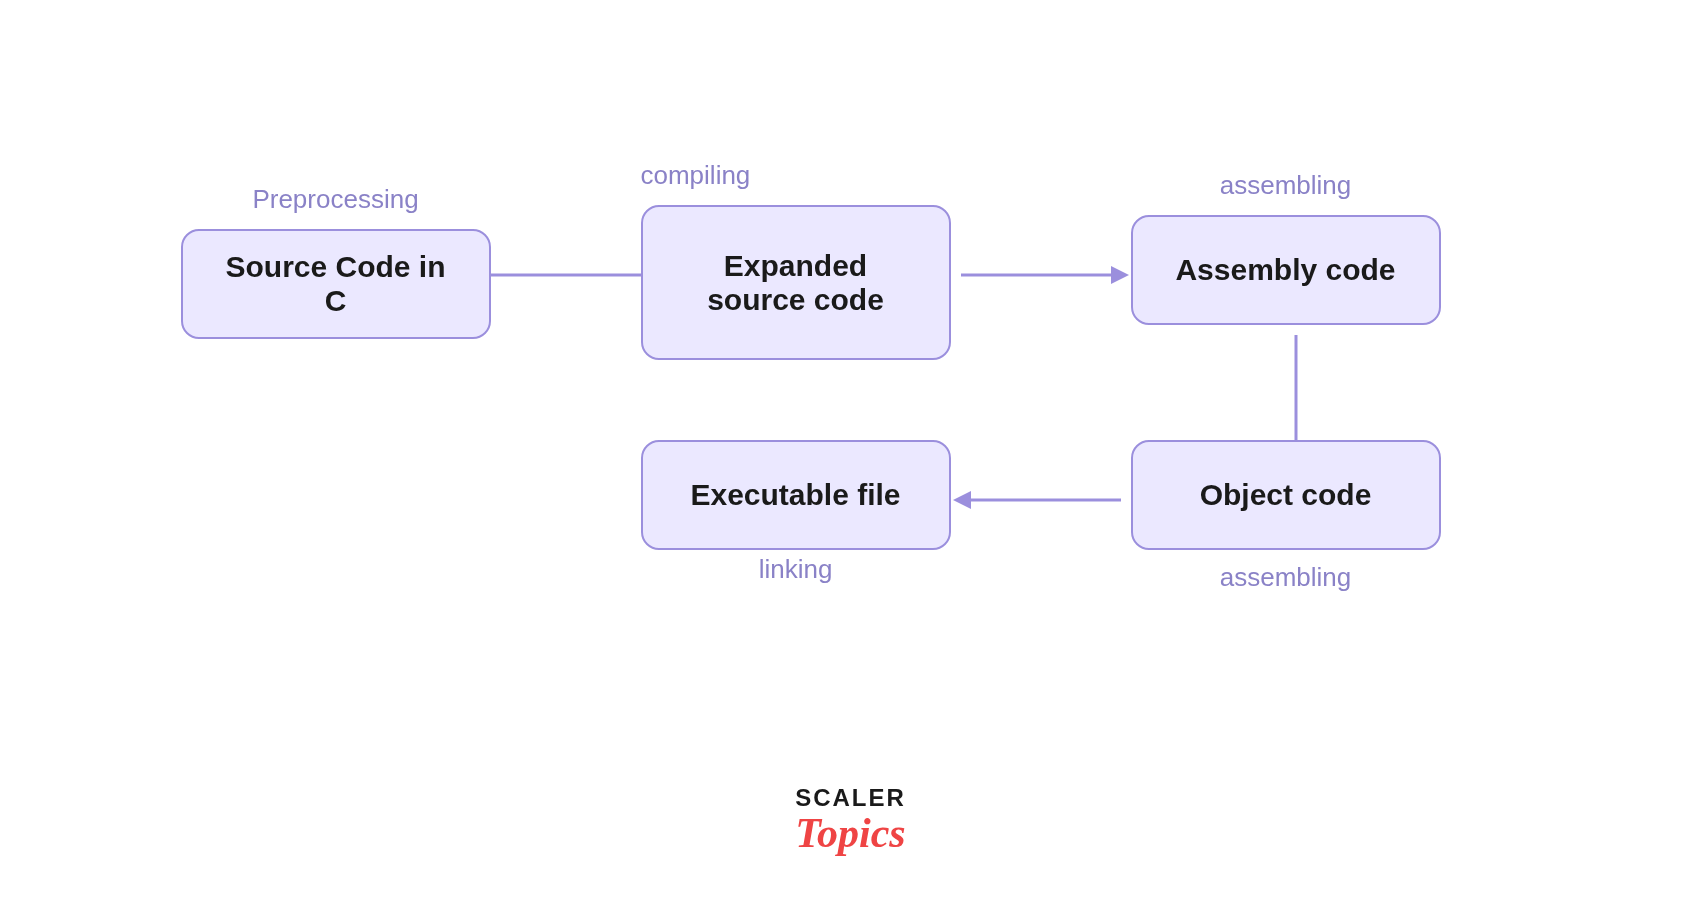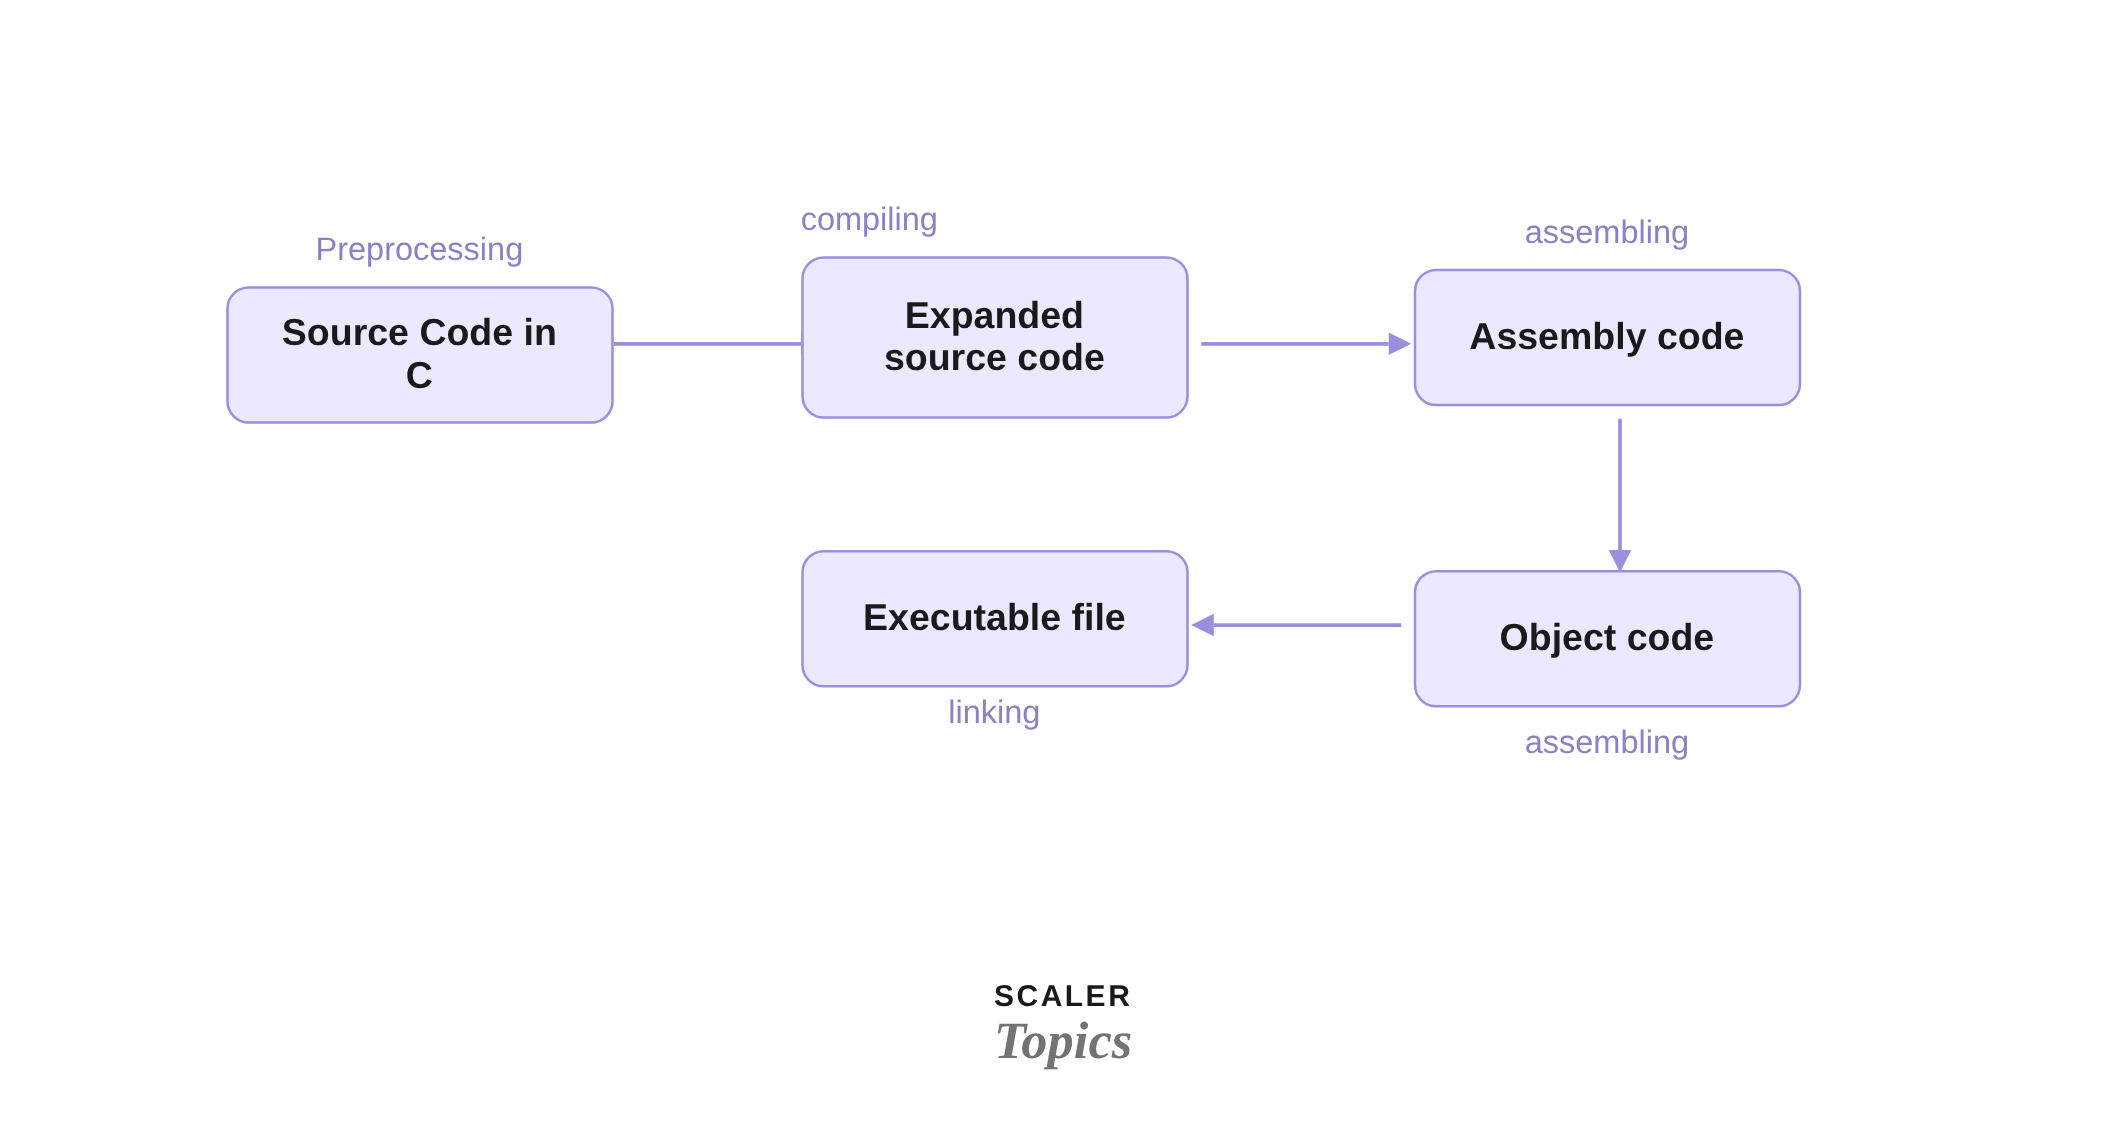--- a/index.html
+++ b/index.html
@@ -42,32 +42,31 @@
       padding: 22px 30px;
     }
 
     .node-source {
       width: 310px;
       height: 110px;
     }
 
     .node-expanded {
       width: 310px;
-      height: 130px;
+      height: 155px;
     }
 
     .node-assembly {
       width: 310px;
       height: 110px;
     }
 
     .node-object {
       width: 310px;
       height: 110px;
-      margin-top: 16px;
     }
 
     .node-executable {
       width: 310px;
       height: 110px;
     }
 
     
     .arrows-svg {
       position: absolute;
@@ -92,21 +91,21 @@
     .logo-scaler {
       font-size: 24px;
       font-weight: 800;
       color: #1a1a1a;
       letter-spacing: 2px;
       line-height: 1;
     }
 
     .logo-topics {
       font-size: 42px;
-      color: #737373;
+      color: #ef4444;
       font-family: 'Georgia', cursive;
       font-style: italic;
       font-weight: 700;
       line-height: 1;
       margin-top: 2px;
     }
 
     
     .main-diagram {
       position: relative;

